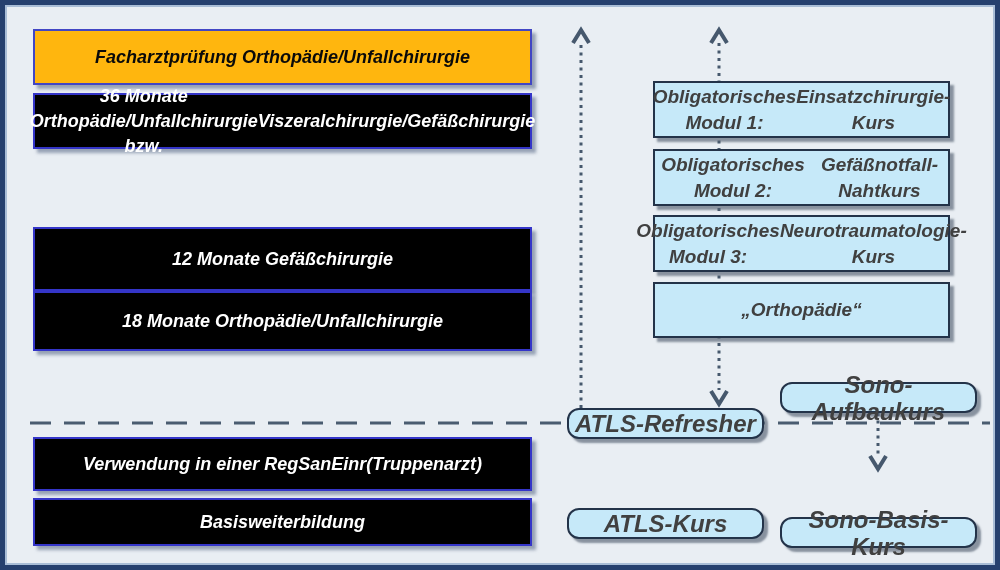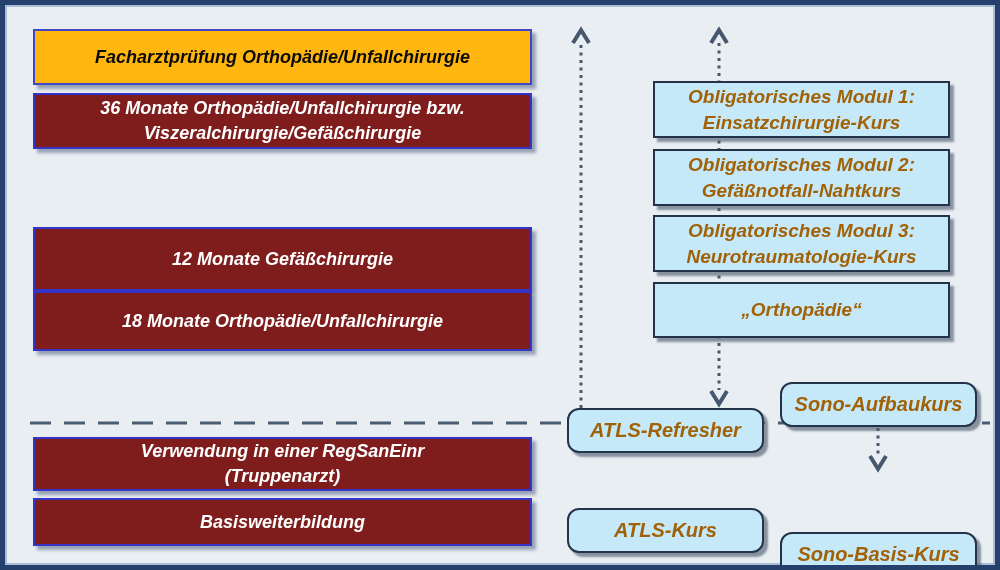--- a/index.html
+++ b/index.html
@@ -6,54 +6,54 @@
   .stage{
     position:relative;width:1000px;height:570px;overflow:hidden;
     background:#e9eef3;
     border:5px solid #26406e;
     box-sizing:border-box;
     box-shadow:inset 0 0 0 2px #a9bdd6;
     font-family:"Liberation Sans", sans-serif;
   }
   .box{
     position:absolute;
-    display:flex;flex-direction:column;justify-content:center;align-items:center;
+    display:flex;flex-direction:row;justify-content:center;align-items:center;
     text-align:center;
     font-weight:bold;font-style:italic;
     box-sizing:border-box;
     z-index:2;
   }
   .leftbox{left:28px;width:499px;font-size:18px;line-height:25px;}
   .navy{
-    background:#7f1d1d;color:#ffffff;border:2px solid #3435c8;
+    background:#000000;color:#ffffff;border:2px solid #3435c8;
     box-shadow:4px 4px 3px rgba(108,122,148,.65);
   }
   .gold{
     background:#ffb60e;color:#0a0a0a;border:2px solid #4146c4;
     box-shadow:4px 4px 3px rgba(108,122,148,.65);
   }
   .lblue{
-    background:#c6e9f9;color:#a16207;border:2px solid #233349;
+    background:#c6e9f9;color:#404040;border:2px solid #233349;
     box-shadow:4px 4px 2px rgba(85,97,114,.65);
   }
   .b1{top:24px;height:56px}
   .b2{top:88px;height:56px}
   .b3{top:156px;height:56px}
   .b4{top:222px;height:64px}
   .b5{top:286px;height:60px}
   .b6{top:348px;height:55px}
   .b7{top:432px;height:54px}
   .b8{top:493px;height:48px}
   .module{left:648px;width:297px;height:57px;font-size:19px;line-height:26px;}
   .m1{top:76px}.m2{top:144px}.m3{top:210px}.m4{top:277px;height:56px}
-  .course{width:197px;height:45px;font-size:20px;line-height:27px;z-index:3;border-radius:12px;}
+  .course{width:197px;height:31px;font-size:24px;line-height:27px;z-index:3;border-radius:12px;}
   .c-atls-refresher{left:562px;top:403px}
   .c-sono-aufbau{left:775px;top:377px}
   .c-atls-kurs{left:562px;top:503px}
-  .c-sono-basis{left:775px;top:527px}
+  .c-sono-basis{left:775px;top:512px}
   .arrows{position:absolute;left:0;top:0;z-index:1;}
   .dotline{stroke:#46586d;stroke-width:3;stroke-dasharray:3 4.5;fill:none;}
   .dashline{stroke:#4a5c70;stroke-width:3;stroke-dasharray:21 13;fill:none;}
   .head{fill:none;stroke:#46586d;stroke-width:4;stroke-linejoin:miter;}
 </style>
 </head>
 <body>
 
 <div class="stage">
 

